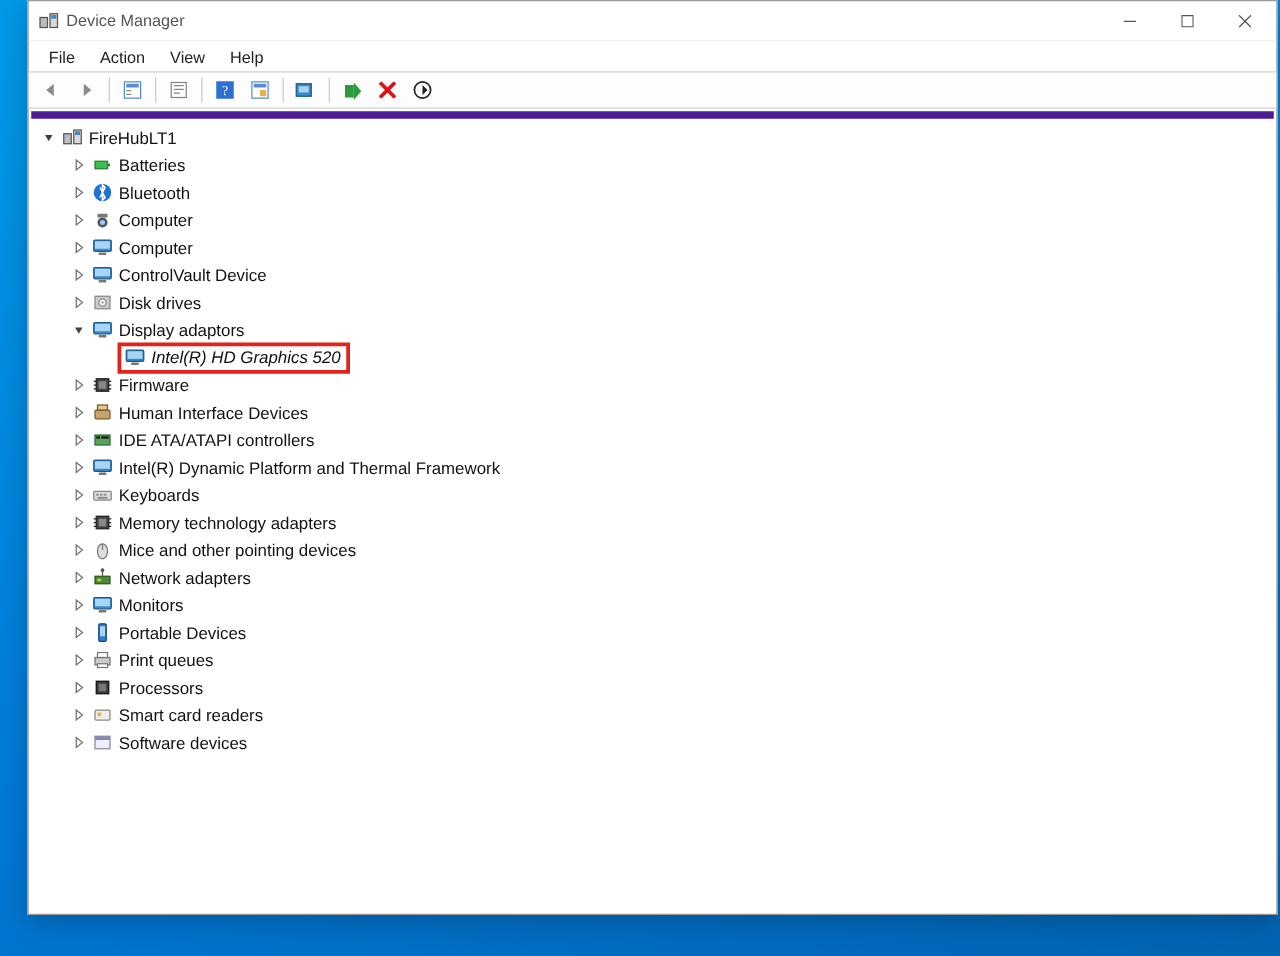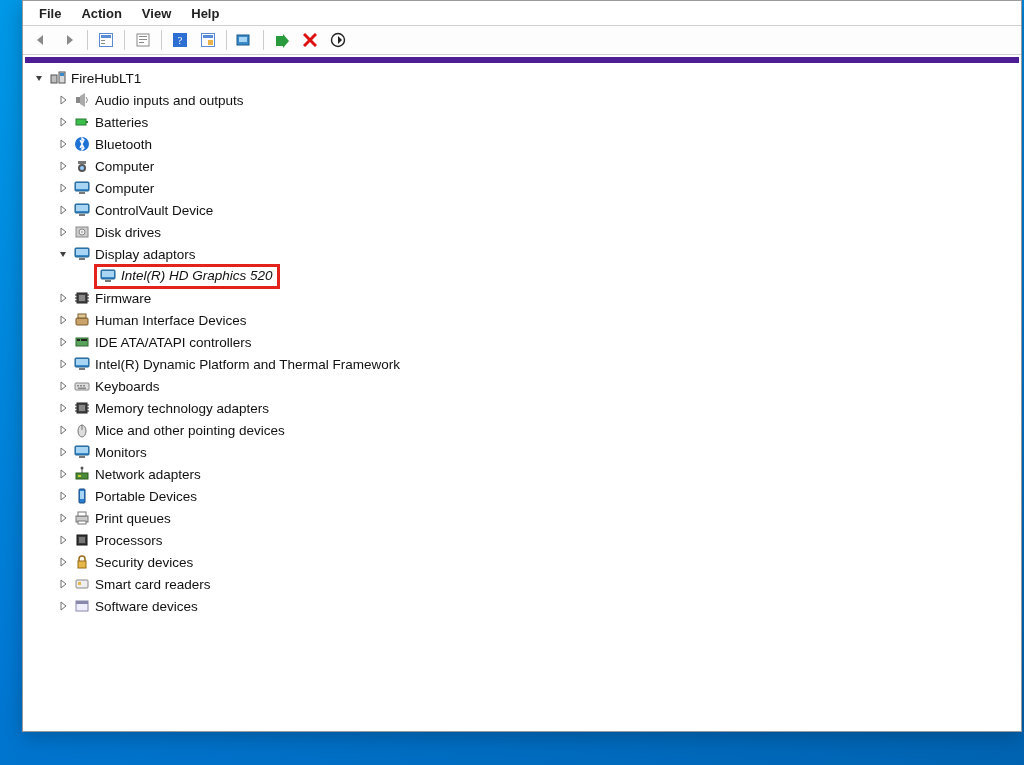--- a/index.html
+++ b/index.html
@@ -19,21 +19,21 @@
   
   .titlebar {
     height:32px; display:flex; align-items:center;
     padding:0 2px 0 8px; color:#555; font-size:13px;
     border-bottom:1px solid #f0f0f0;
   }
   .titlebar .app-icon { width:16px; height:16px; margin-right:6px; display:inline-flex; }
   .titlebar .spacer { flex:1; }
   .win-btn { width:46px; height:30px; display:flex; align-items:center; justify-content:center; color:#555; }
   
-  .menubar { height:24px; display:flex; align-items:center; padding:0 6px; font-size:13px; color:#222;font-weight:bold; }
+  .menubar { height:24px; display:flex; align-items:center; padding:0 6px; font-size:13px; color:#222; }
   .menubar .menu-item { padding:2px 10px; }
   
   .toolbar {
     height:30px; display:flex; align-items:center; padding:2px 4px;
     border-top:1px solid #d0d0d0; border-bottom:1px solid #d0d0d0;
     background:#fdfdfd;
   }
   .tb-btn { width:24px; height:24px; margin:0 2px; display:flex; align-items:center; justify-content:center; border:1px solid transparent; border-radius:2px; }
   .tb-sep { width:1px; height:20px; background:#ccc; margin:0 4px; }
   
@@ -53,20 +53,47 @@
   .tree-scroll::-webkit-scrollbar-thumb { background:#c1c1c1; }
   .tree-scroll::-webkit-scrollbar-button { background:#f0f0f0; height:17px; }
   
   svg { display:block; }
 </style>
 </head>
 <body>
 
 <div class="window">
 
+  <div class="titlebar">
+    <span class="app-icon">
+      <svg width="16" height="16" viewBox="0 0 16 16">
+          <rect x="1" y="5" width="6" height="8" fill="#bdbdbd" stroke="#555"></rect>
+          <rect x="9" y="2" width="6" height="11" fill="#d9d9d9" stroke="#555"></rect>
+          <rect x="10" y="3" width="4" height="3" fill="#3a89c9"></rect>
+        </svg>
+    </span>
+    <span>Device Manager</span>
+    <span class="spacer"></span>
+    <div class="win-btn">
+      <svg width="10" height="10">
+          <line x1="0" y1="5" x2="10" y2="5" stroke="currentColor" stroke-width="1"></line>
+        </svg>
+    </div>
+    <div class="win-btn">
+      <svg width="10" height="10">
+          <rect x="0.5" y="0.5" width="9" height="9" fill="none" stroke="currentColor"></rect>
+        </svg>
+    </div>
+    <div class="win-btn close">
+      <svg width="10" height="10">
+          <line x1="0" y1="0" x2="10" y2="10" stroke="currentColor"></line>
+          <line x1="10" y1="0" x2="0" y2="10" stroke="currentColor"></line>
+        </svg>
+    </div>
+  </div>
 
   <div class="menubar">
     <div class="menu-item">File</div>
     <div class="menu-item">Action</div>
     <div class="menu-item">View</div>
     <div class="menu-item">Help</div>
   </div>
 
   <div class="toolbar">
     <div class="tb-btn">
@@ -150,35 +177,20 @@
             </span>
   <span class="ico">
               <svg width="16" height="16" viewBox="0 0 16 16">
                 <rect x="1" y="5" width="6" height="8" fill="#bdbdbd" stroke="#555"></rect>
                 <rect x="9" y="2" width="6" height="11" fill="#d9d9d9" stroke="#555"></rect>
                 <rect x="10" y="3" width="4" height="3" fill="#3a89c9"></rect>
               </svg>
             </span>
   <span>FireHubLT1</span>
 </div>
-          <div class="row indent1">
-    <span class="expander">
-              <svg width="10" height="10">
-                <polygon points="3,1 8,5 3,9" fill="none" stroke="#707070"></polygon>
-              </svg>
-            </span>
-    <span class="ico">
-              <svg width="16" height="16" viewBox="0 0 16 16">
-                <rect x="2" y="5" width="4" height="6" fill="#888"></rect>
-                <polygon points="6,4 11,1 11,15 6,12" fill="#aaa"></polygon>
-                <path d="M12 5 Q15 8 12 11" fill="none" stroke="#888"></path>
-              </svg>
-            </span>
-    <span>Audio inputs and outputs</span>
-  </div>
           <div class="row indent1">
     <span class="expander">
               <svg width="10" height="10">
                 <polygon points="3,1 8,5 3,9" fill="none" stroke="#707070"></polygon>
               </svg>
             </span>
     <span class="ico">
               <svg width="16" height="16" viewBox="0 0 16 16">
                 <rect x="2" y="5" width="10" height="6" fill="#3bbf4c" stroke="#2a7a32"></rect>
                 <rect x="12" y="7" width="2" height="2" fill="#2a7a32"></rect>
@@ -404,51 +416,51 @@
     <span>Mice and other pointing devices</span>
   </div>
           <div class="row indent1">
     <span class="expander">
               <svg width="10" height="10">
                 <polygon points="3,1 8,5 3,9" fill="none" stroke="#707070"></polygon>
               </svg>
             </span>
     <span class="ico">
               <svg width="16" height="16" viewBox="0 0 16 16">
-                <rect x="1" y="2" width="14" height="9" rx="1" fill="#3a89c9" stroke="#1b5a8a"></rect>
-                <rect x="2" y="3" width="12" height="6" fill="#a8d5f3"></rect>
-                <rect x="5" y="12" width="6" height="2" fill="#777"></rect>
-              </svg>
-            </span>
-    <span>Monitors</span>
-  </div>
-          <div class="row indent1">
-    <span class="expander">
-              <svg width="10" height="10">
-                <polygon points="3,1 8,5 3,9" fill="none" stroke="#707070"></polygon>
-              </svg>
-            </span>
-    <span class="ico">
-              <svg width="16" height="16" viewBox="0 0 16 16">
                 <rect x="2" y="7" width="12" height="6" fill="#4a8a3a" stroke="#2a5a1a"></rect>
                 <rect x="4" y="9" width="3" height="2" fill="#cc3"></rect>
                 <line x1="8" y1="2" x2="8" y2="7" stroke="#555"></line>
                 <circle cx="8" cy="2" r="1.5" fill="#555"></circle>
               </svg>
             </span>
     <span>Network adapters</span>
   </div>
           <div class="row indent1">
     <span class="expander">
               <svg width="10" height="10">
                 <polygon points="3,1 8,5 3,9" fill="none" stroke="#707070"></polygon>
               </svg>
             </span>
     <span class="ico">
               <svg width="16" height="16" viewBox="0 0 16 16">
+                <rect x="1" y="2" width="14" height="9" rx="1" fill="#3a89c9" stroke="#1b5a8a"></rect>
+                <rect x="2" y="3" width="12" height="6" fill="#a8d5f3"></rect>
+                <rect x="5" y="12" width="6" height="2" fill="#777"></rect>
+              </svg>
+            </span>
+    <span>Monitors</span>
+  </div>
+          <div class="row indent1">
+    <span class="expander">
+              <svg width="10" height="10">
+                <polygon points="3,1 8,5 3,9" fill="none" stroke="#707070"></polygon>
+              </svg>
+            </span>
+    <span class="ico">
+              <svg width="16" height="16" viewBox="0 0 16 16">
                 <rect x="5" y="1" width="6" height="14" rx="1" fill="#2a7fd4" stroke="#14477a"></rect>
                 <rect x="6" y="3" width="4" height="8" fill="#a8d5f3"></rect>
               </svg>
             </span>
     <span>Portable Devices</span>
   </div>
           <div class="row indent1">
     <span class="expander">
               <svg width="10" height="10">
                 <polygon points="3,1 8,5 3,9" fill="none" stroke="#707070"></polygon>
@@ -478,34 +490,20 @@
     <span>Processors</span>
   </div>
           <div class="row indent1">
     <span class="expander">
               <svg width="10" height="10">
                 <polygon points="3,1 8,5 3,9" fill="none" stroke="#707070"></polygon>
               </svg>
             </span>
     <span class="ico">
               <svg width="16" height="16" viewBox="0 0 16 16">
-                <rect x="4" y="7" width="8" height="7" fill="#e6b84a" stroke="#9a6a1a"></rect>
-                <path d="M5 7 V5 a3 3 0 0 1 6 0 V7" fill="none" stroke="#9a6a1a" stroke-width="1.5"></path>
-              </svg>
-            </span>
-    <span>Security devices</span>
-  </div>
-          <div class="row indent1">
-    <span class="expander">
-              <svg width="10" height="10">
-                <polygon points="3,1 8,5 3,9" fill="none" stroke="#707070"></polygon>
-              </svg>
-            </span>
-    <span class="ico">
-              <svg width="16" height="16" viewBox="0 0 16 16">
                 <rect x="2" y="4" width="12" height="8" rx="1" fill="#eee" stroke="#888"></rect>
                 <rect x="4" y="6" width="3" height="3" fill="#e6b84a"></rect>
               </svg>
             </span>
     <span>Smart card readers</span>
   </div>
           <div class="row indent1">
     <span class="expander">
               <svg width="10" height="10">
                 <polygon points="3,1 8,5 3,9" fill="none" stroke="#707070"></polygon>

